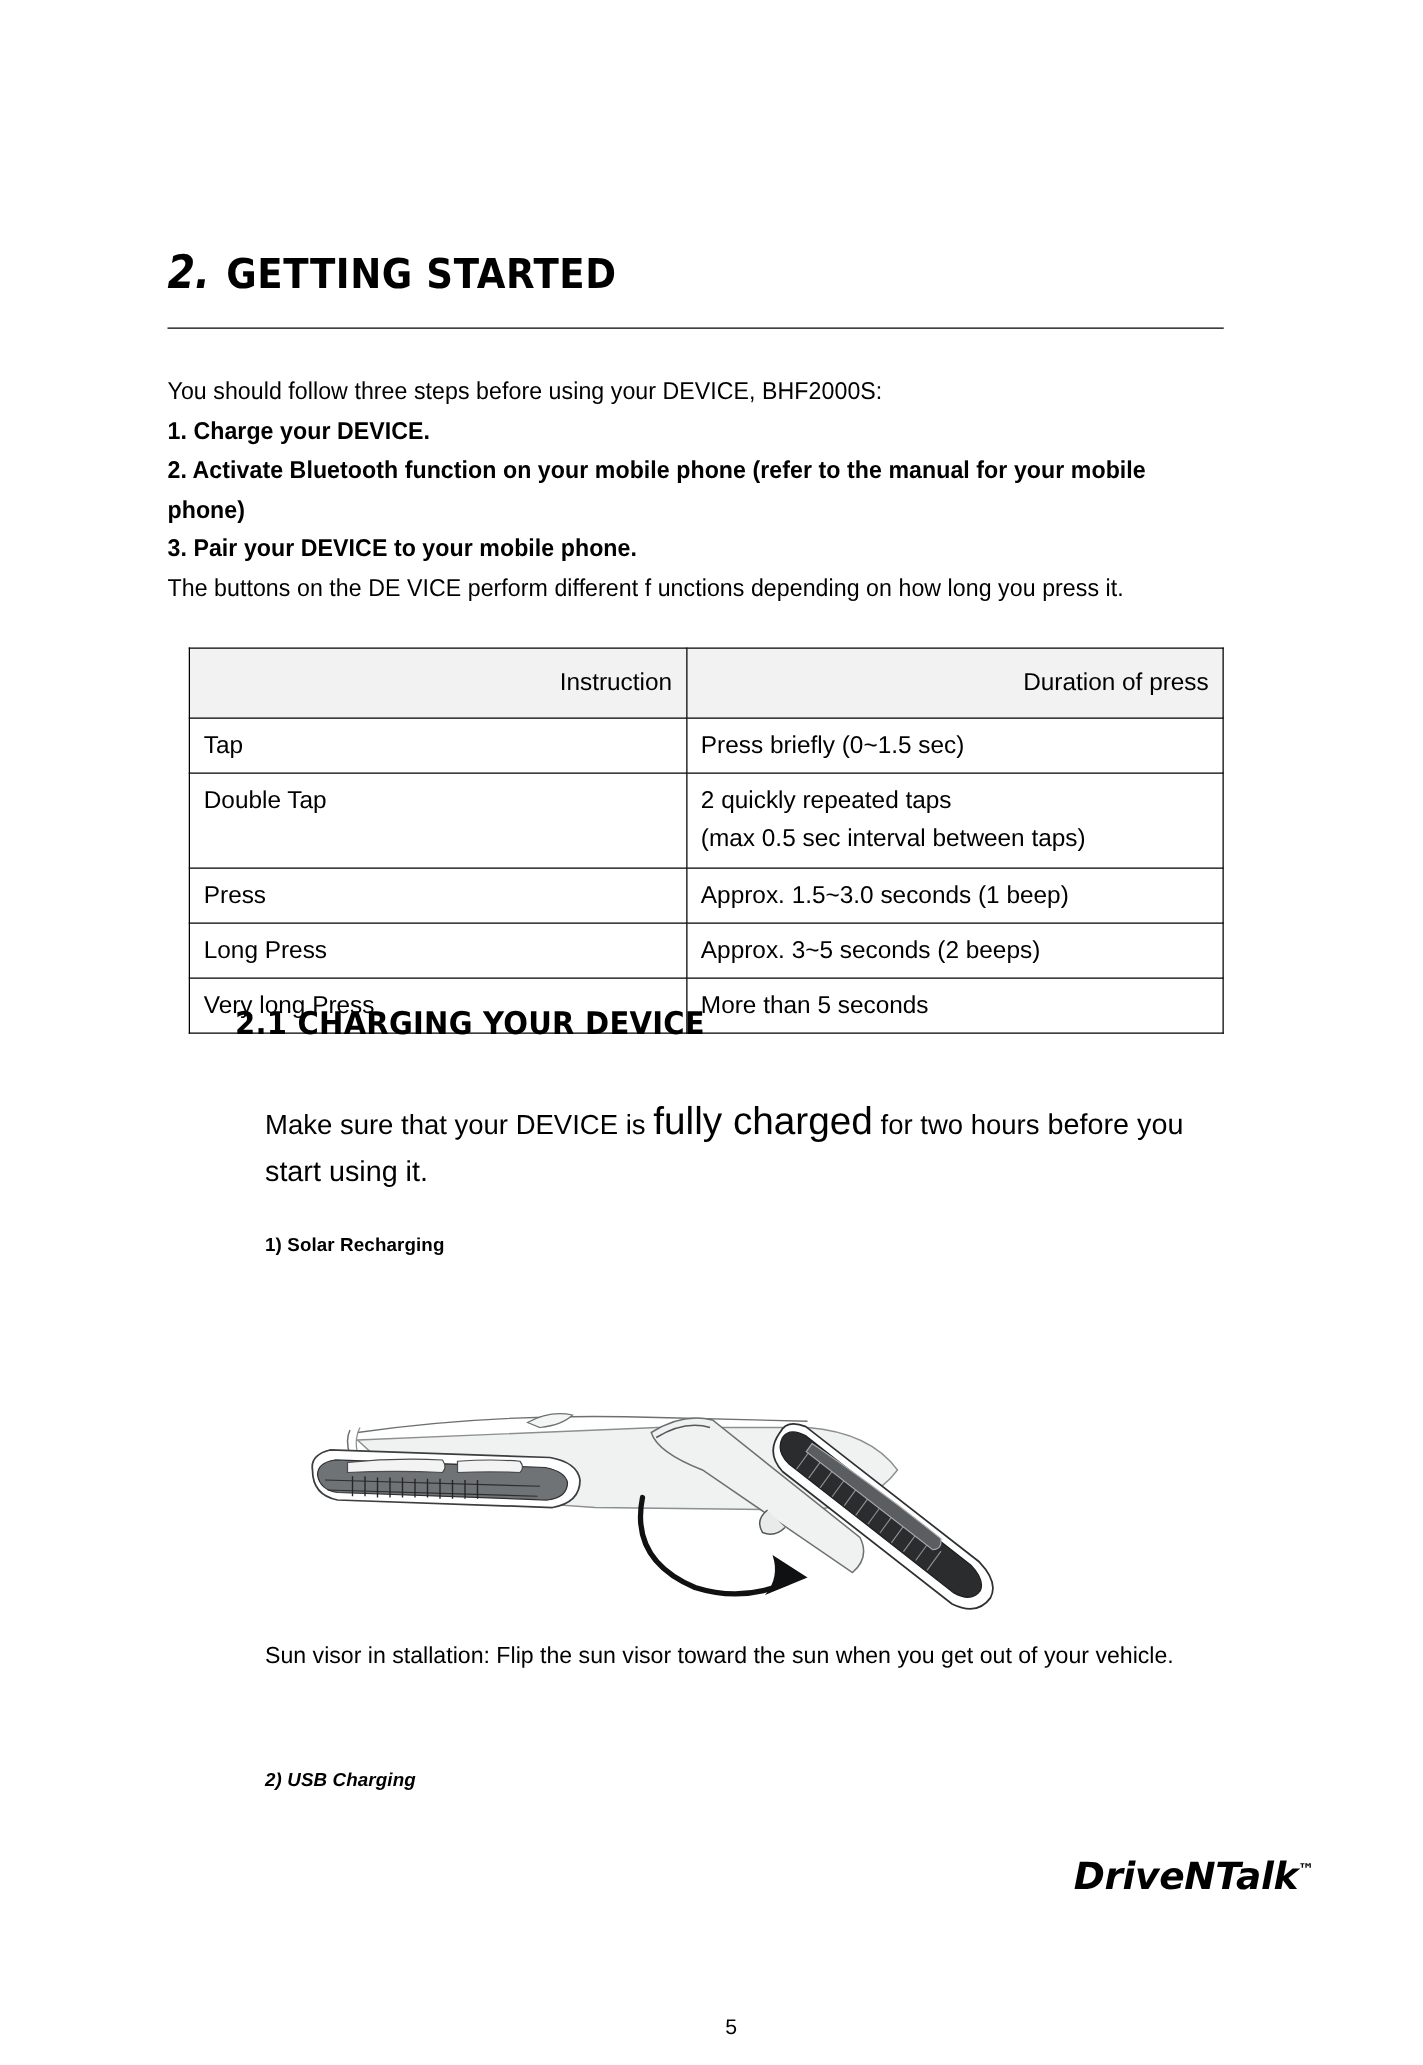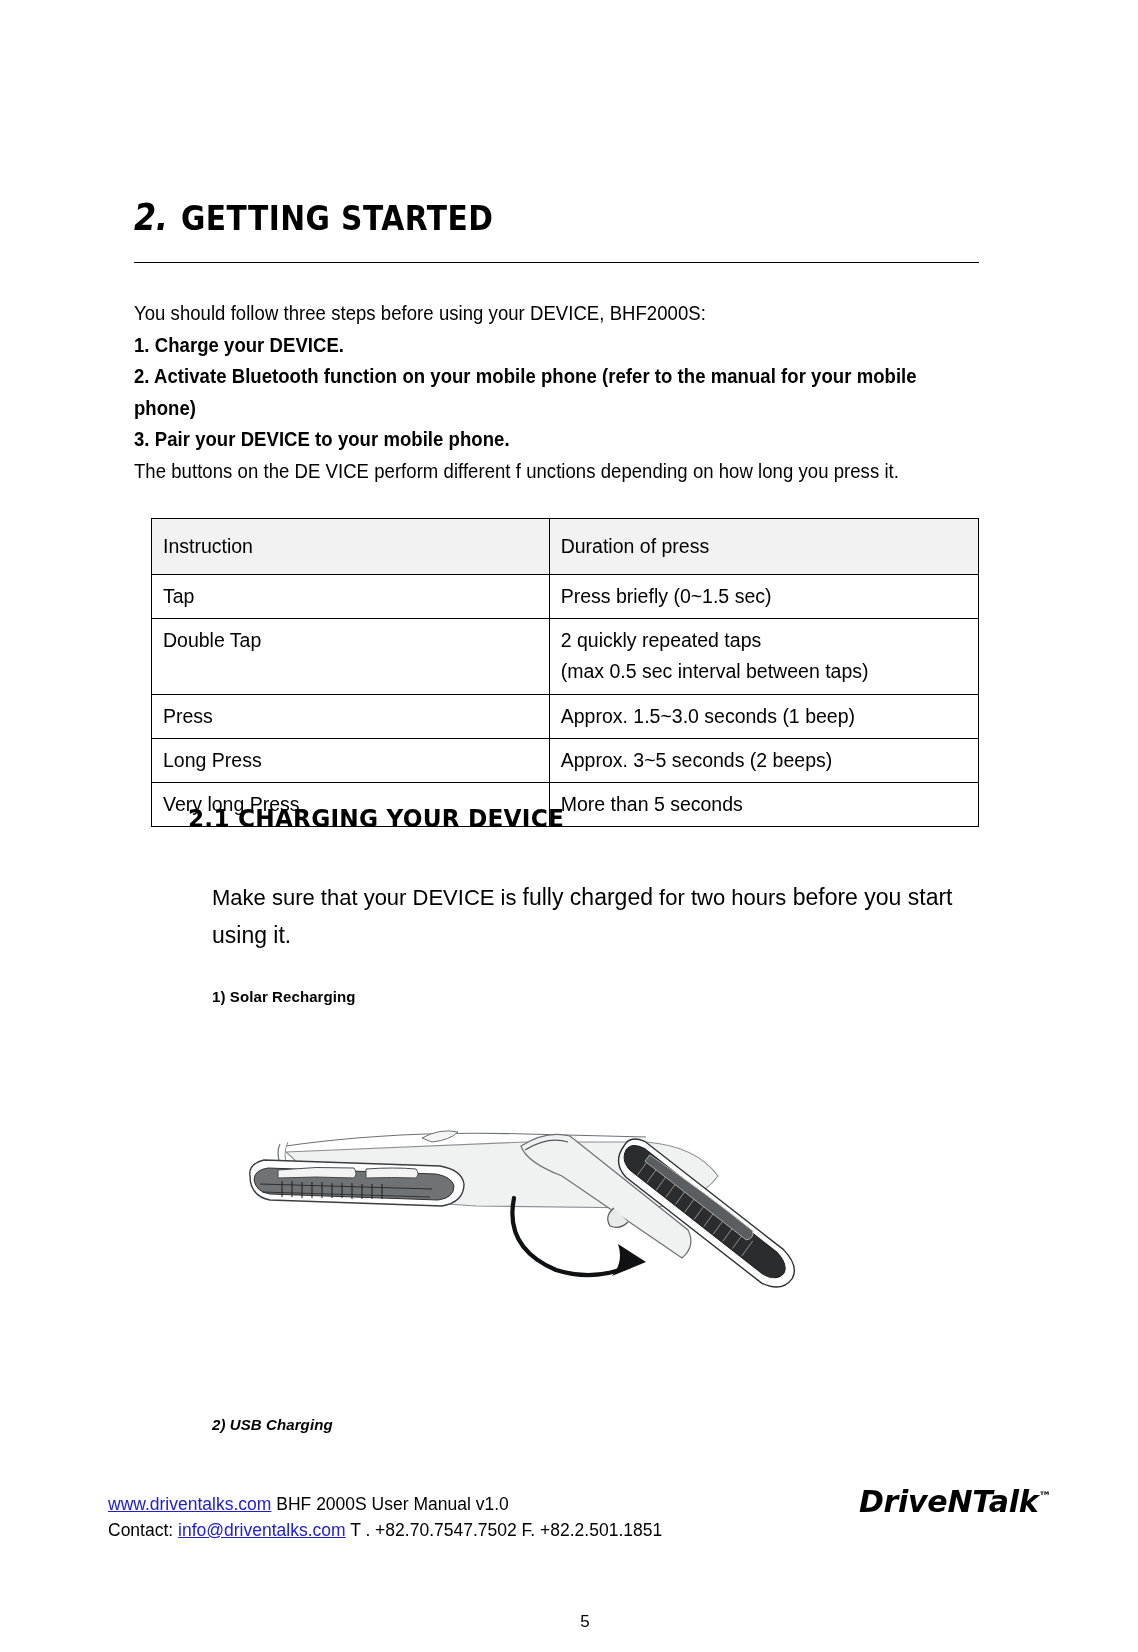--- a/index.html
+++ b/index.html
@@ -96,20 +96,21 @@
     line-height: 30px;
     height: 30px;
   }
   .tbl .c1 { width: 390px; }
   .tbl .c2 { width: 424px; }
   .tbl tr.head td {
     background: #f2f2f2;
     height: 42px;
     vertical-align: middle;
     padding-top: 6px;
+    text-align: right;
   }
   .tbl .two-line { line-height: 31px; }
 
   
   .sec-head {
     position: absolute;
     left: 172px;
     top: 804px;
     font-family: "DejaVu Sans", sans-serif;
     font-weight: bold;
@@ -121,21 +122,21 @@
 
   .para-make {
     position: absolute;
     left: 196px;
     top: 879px;
     width: 770px;
     font-size: 18px;
     line-height: 36px;
   }
   .para-make .big {
-    font-size: 23px;
+    font-size: 31px;
   }
   .para-make .mid {
     font-size: 23px;
   }
   .para-make .sm {
     font-size: 22px;
   }
 
   .sub-head {
     position: absolute;
@@ -327,32 +328,22 @@
         <path d="M22 -10 Q90 -12 150 -9 Q156 -3 150 2 Q90 0 22 -2 Z" fill="#5b5e60" stroke="#a9acae" stroke-width="0.9"></path>
       </g>
 
       <g>
         <path d="M288 118 Q278 168 330 190 Q368 202 404 186" fill="none" stroke="#101112" stroke-width="4.2" stroke-linecap="round"></path>
         <path d="M392 164 L420 182 L386 196 Q398 182 392 164 Z" fill="#101112"></path>
       </g>
     </svg>
   </div>
 
+  <div class="caption">Sun visor in stallation: Flip the sun visor    toward the sun when   you get out of    your vehicle.</div>
 
   <div class="sub-head" id="sub-usb">2) USB   Charging</div>
 
-  <div class="footer">
-    <div>
-      <span class="link">www.driventalks.com</span>
-      <span class="plain">BHF  2000S User Manual v1.0</span>
-    </div>
-    <div>
-      <span class="plain">Contact: </span><span class="link">info@driventalks.com</span>
-      <span class="plain">T . +82.70.7547.7502</span>
-      <span class="plain">F. +82.2.501.1851</span>
-    </div>
-  </div>
 
   <div class="logo"><span>DriveNTalk</span><span class="tm">™</span></div>
 
   <div class="page-num">5</div>
 
 </div>
 
 </body></html>

